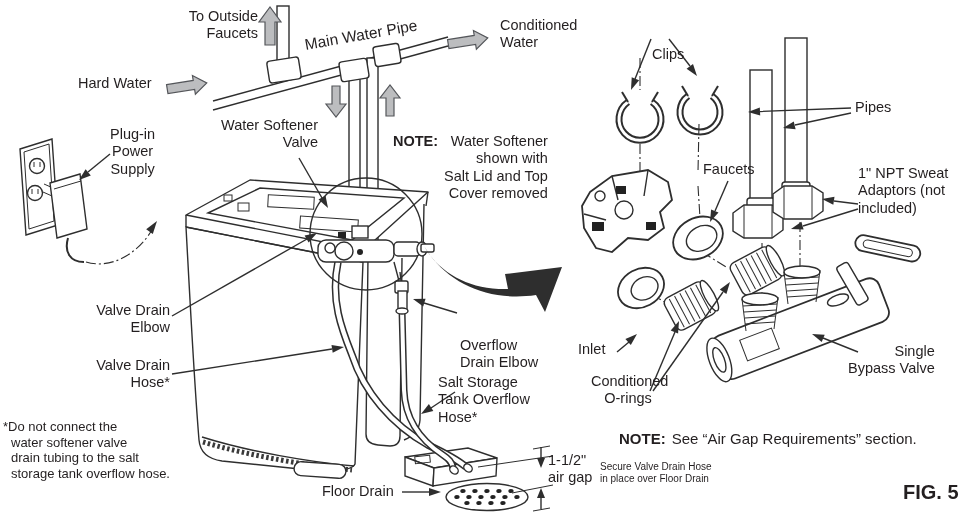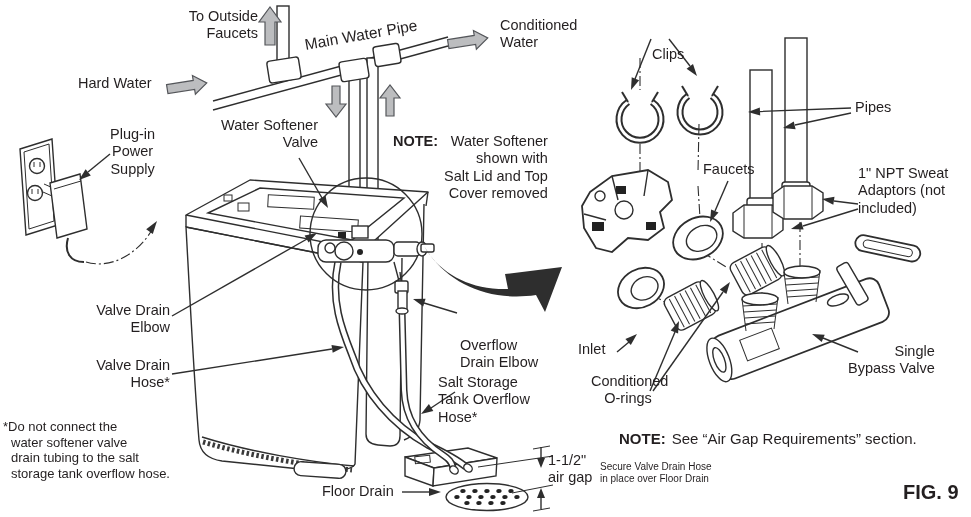--- a/index.html
+++ b/index.html
@@ -369,15 +369,15 @@
 O-rings</div>
 <div class="lb" style="left:848px;top:343px;text-align:right;">Single
 Bypass Valve</div>
 
 <div class="lb note-flex" style="left:619px;top:430px;width:345px;font-size:15px;">
   <span class="b">NOTE:</span>
   <span>See “Air Gap Requirements” section.</span>
 </div>
 <div class="lb" style="left:600px;top:461px;font-size:10px;">Secure Valve Drain Hose
 in place over Floor Drain</div>
-<div class="lb fig" style="left:903px;top:480px;">FIG. 9</div>
+<div class="lb fig" style="left:903px;top:480px;">FIG. 5</div>
 
 </div>
 
 </body></html>

